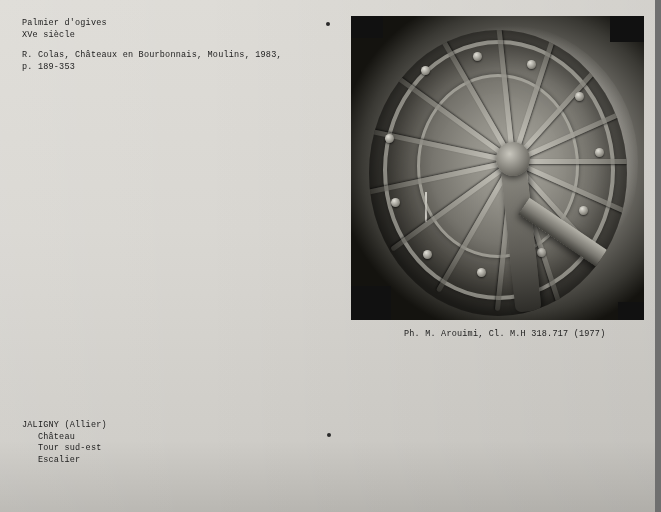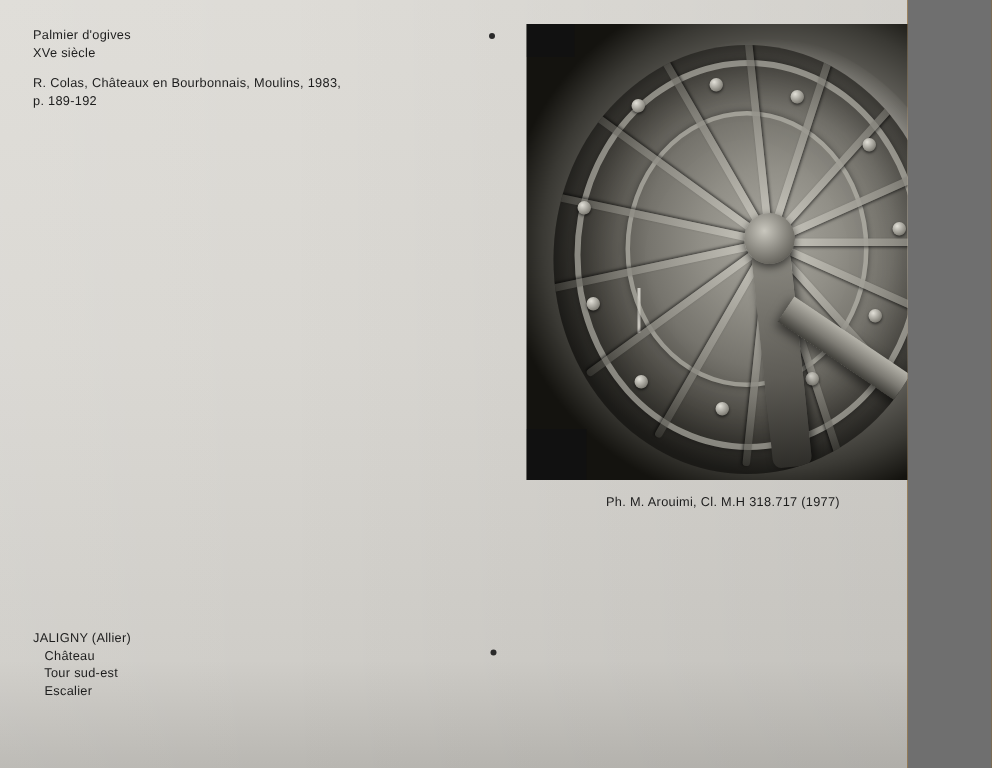--- a/index.html
+++ b/index.html
@@ -2,25 +2,25 @@
 <html><head>
 <meta charset="utf-8">
 <style>
   html, body {
     margin: 0;
     padding: 0;
     background: #6f6f6f;
   }
   .page {
     position: relative;
-    width: 605px;
+    width: 655px;
     height: 512px;
     background: #a16207;
     overflow: hidden;
-    font-family: Liberation Sans, sans-serif;
+    font-family: Liberation Mono, monospace;
   }
   
   .page::before {
     content: "";
     position: absolute;
     inset: 0;
     background: linear-gradient(180deg, #dedcd7 0%, #d9d7d2 45%, #cfcdc8 86%, #b9b7b2 100%);
     pointer-events: none;
   }
   .page::after {
@@ -186,21 +186,21 @@
 </head>
 <body>
 
 <div class="page">
   <div class="layer">
 
     <div class="txt" id="title-block">Palmier d'ogives
 XVe siècle</div>
 
     <div class="txt" id="ref-block">R. Colas, Châteaux en Bourbonnais, Moulins, 1983,
-p. 189-192</div>
+p. 189-353</div>
 
     <div class="dot" id="dot-top"></div>
     <div class="dot" id="dot-mid"></div>
 
     <div class="photo-frame">
       <div class="vault"></div>
       <div class="halo"></div>
 
       <div class="dome">
         <div class="window-slit"></div>

